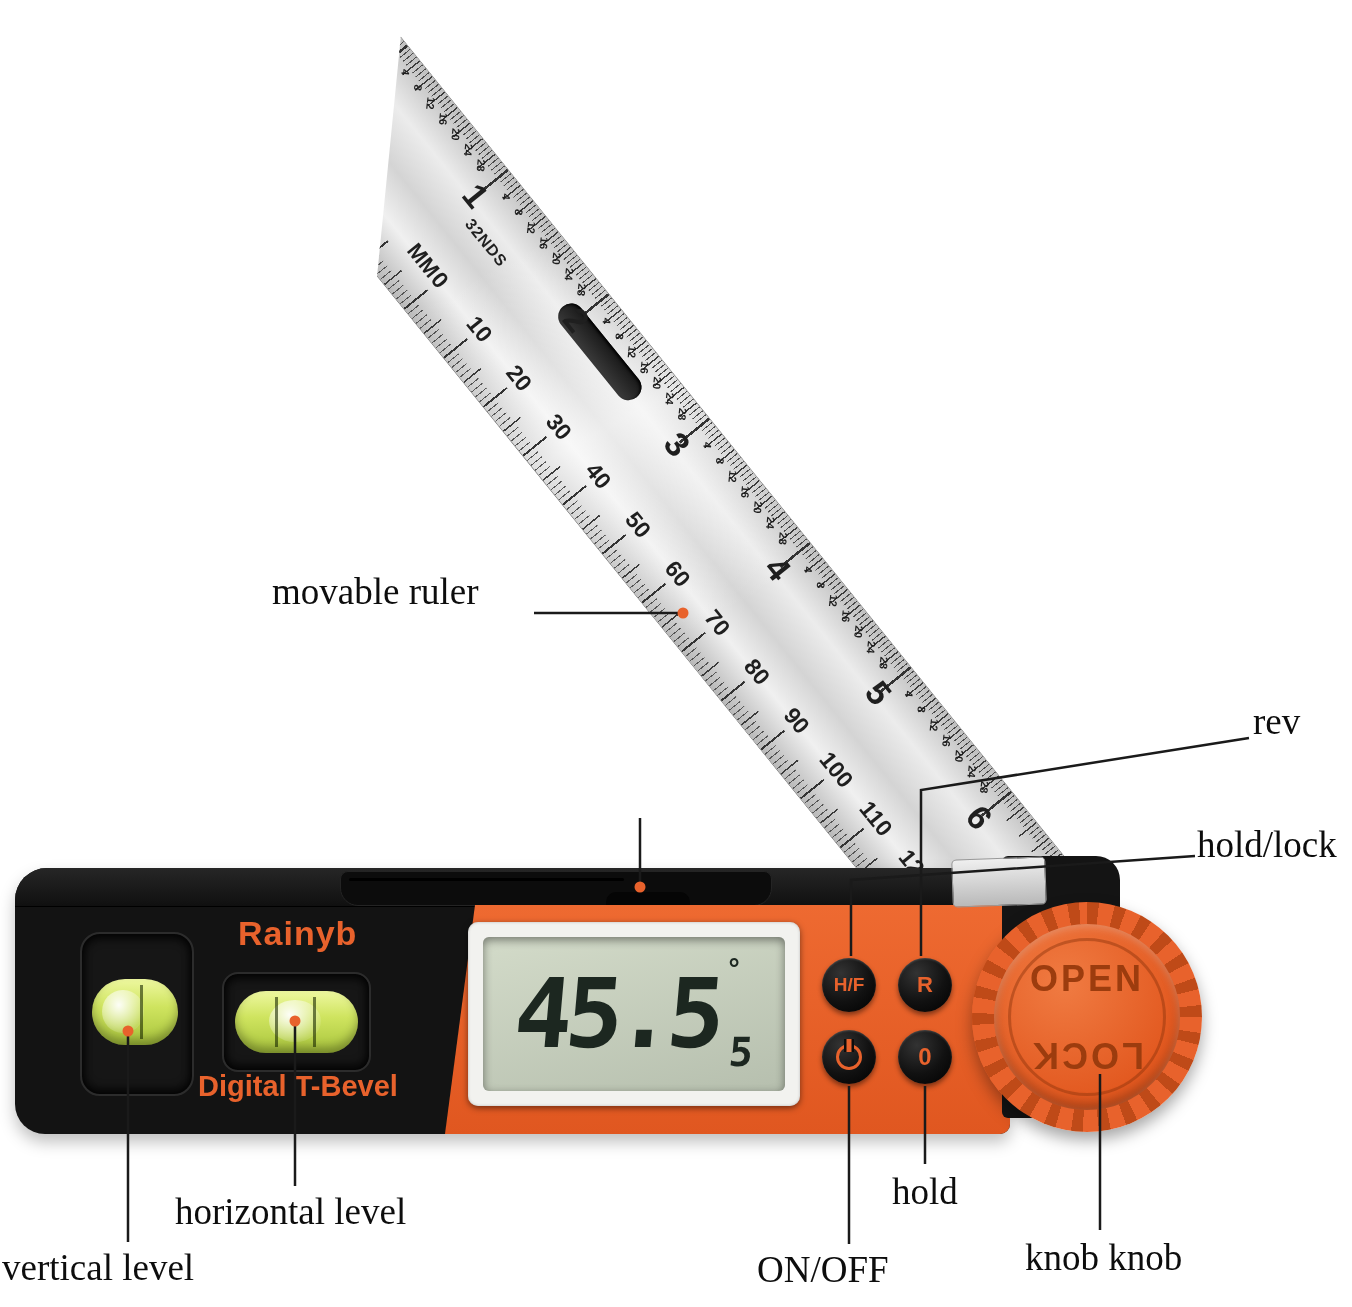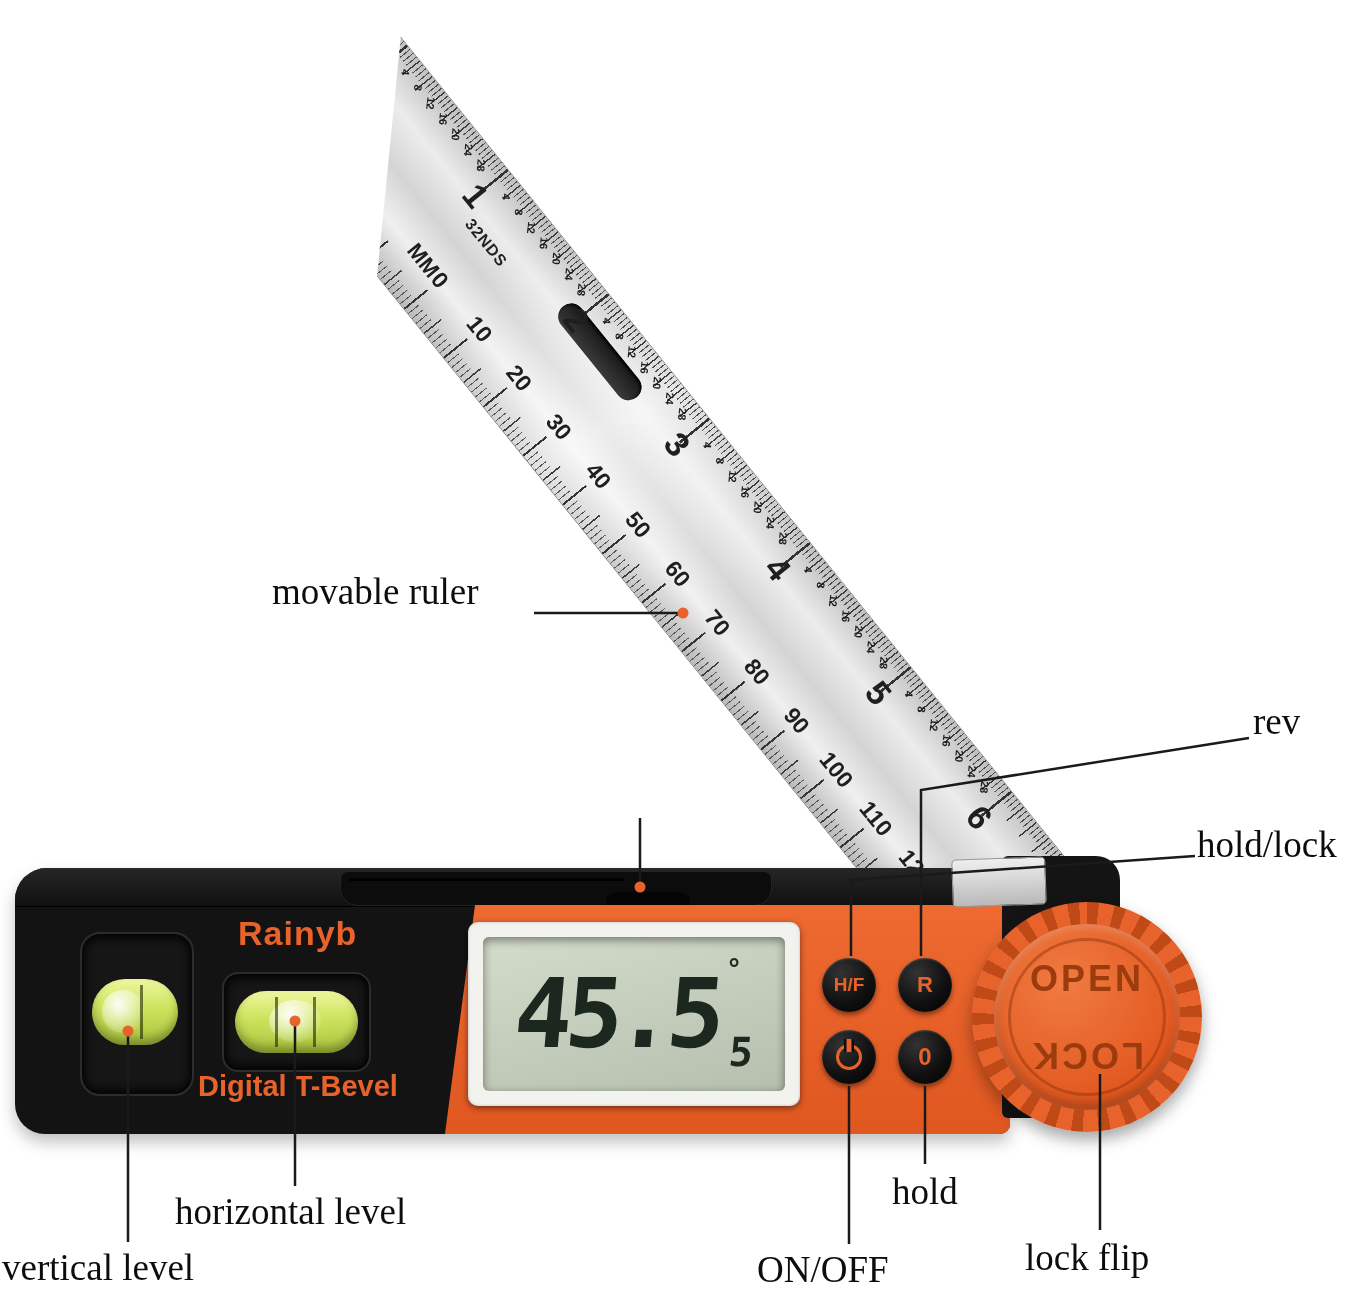--- a/index.html
+++ b/index.html
@@ -289,15 +289,15 @@
     </g>
   </svg>
 
   <div id="lbl-movable-ruler" class="ann-label">movable ruler</div>
   <div id="lbl-rev" class="ann-label">rev</div>
   <div id="lbl-holdflip" class="ann-label">hold/lock</div>
   <div id="lbl-vlevel" class="ann-label">vertical level</div>
   <div id="lbl-hlevel" class="ann-label">horizontal level</div>
   <div id="lbl-zero" class="ann-label">hold</div>
   <div id="lbl-onoff" class="ann-label">ON/OFF</div>
-  <div id="lbl-lockknob" class="ann-label">lock flip</div>
+  <div id="lbl-lockknob" class="ann-label">knob knob</div>
 
 </div>
 
 </body></html>

